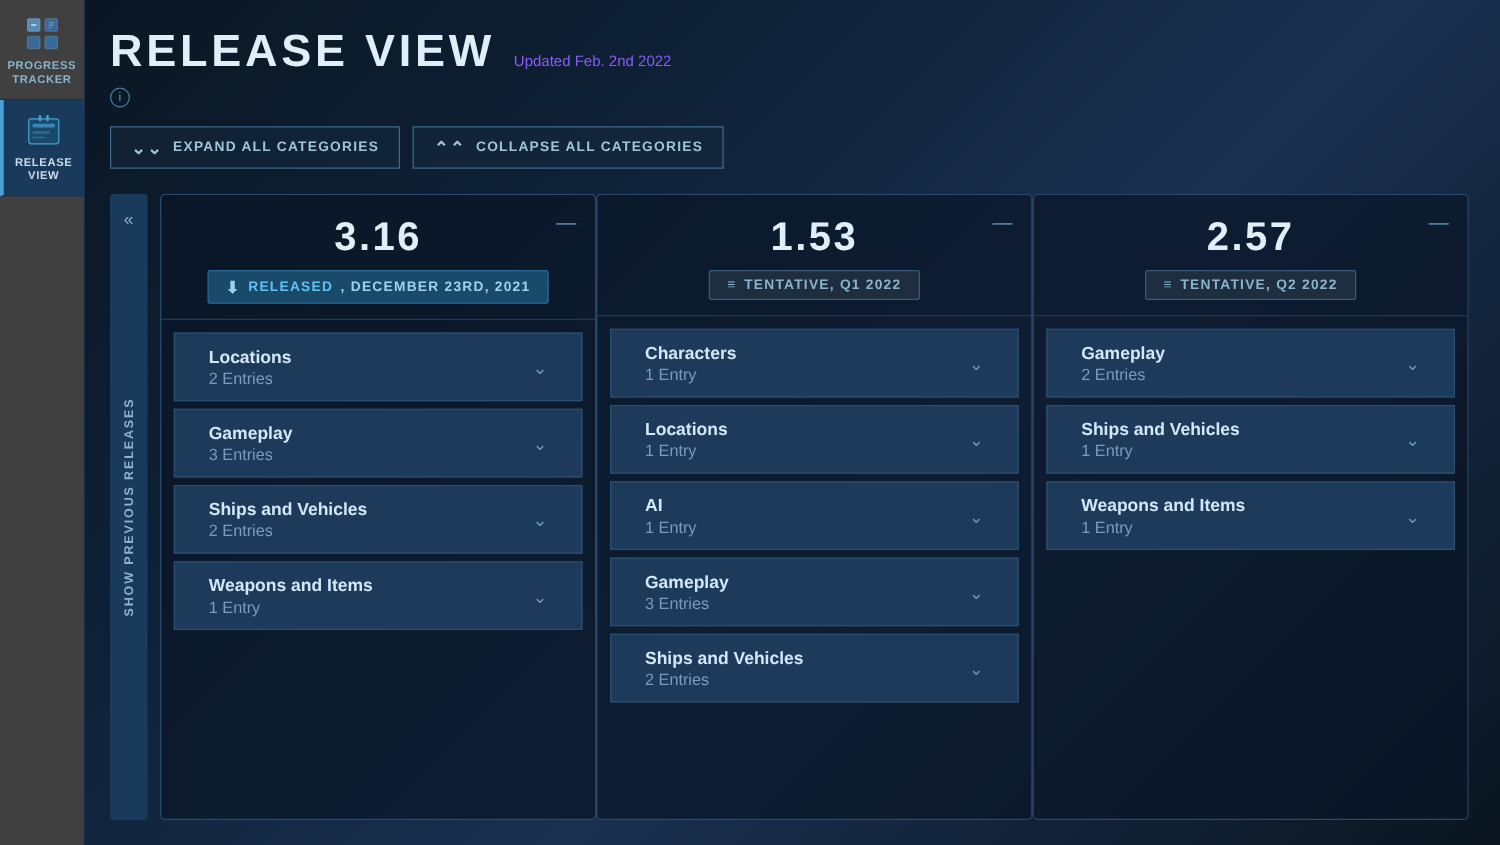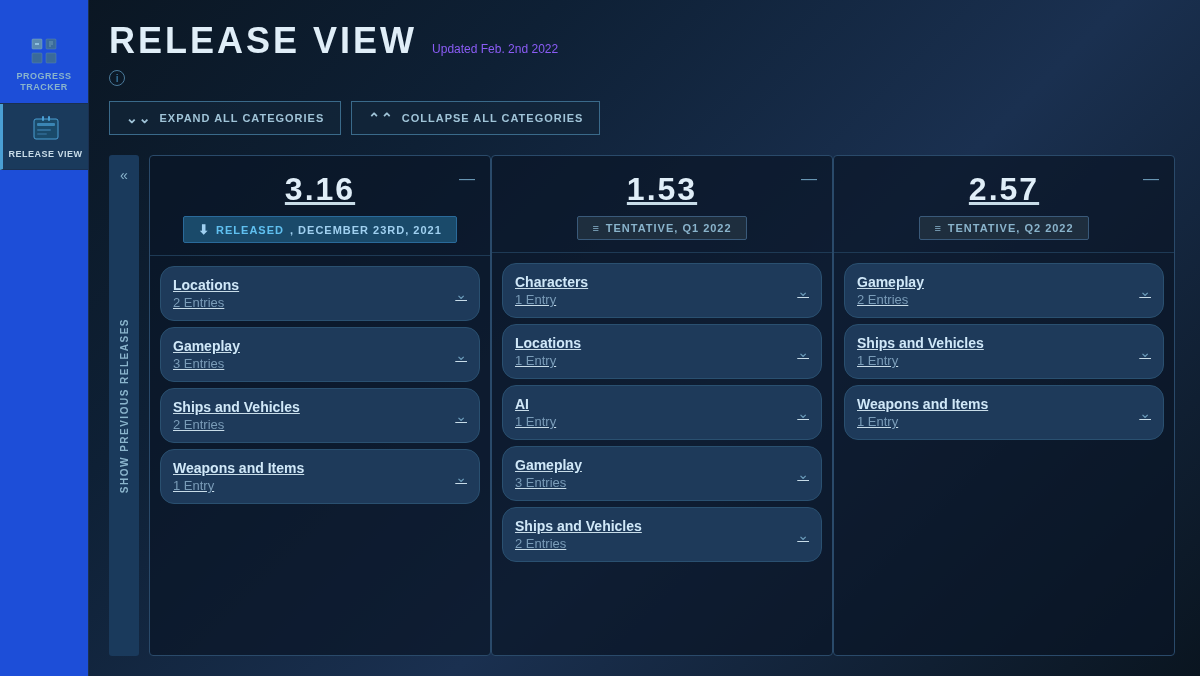--- a/index.html
+++ b/index.html
@@ -18,27 +18,27 @@
     body::before {
       content: '';
       position: fixed;
       top: 0; left: 0; right: 0; bottom: 0;
       background: linear-gradient(135deg, #0a1520 0%, #0e2035 30%, #1a3050 60%, #0a1520 100%);
       z-index: -2;
     }
 
     
     .sidebar {
-      width: 89px;
-      background: #1d4ed8;
+      width: 68px;
+      background: #404040;
       border-right: 1px solid #1a3050;
       display: flex;
       flex-direction: column;
       align-items: center;
-      padding-top: 26px;
+      padding-top: 2px;
       flex-shrink: 0;
       z-index: 10;
     }
 
     .sidebar-item {
       display: flex;
       flex-direction: column;
       align-items: center;
       padding: 10px 5px;
       cursor: pointer;
@@ -206,21 +206,20 @@
       top: 12px;
       font-size: 14px;
       color: #8ab4cc;
     }
 
     
     .releases-columns {
       display: flex;
       flex: 1;
       overflow: hidden;
-      text-decoration: underline;
     }
 
     .release-col {
       flex: 1;
       background: rgba(10, 22, 38, 0.7);
       border: 1px solid #2a4a6a;
       border-radius: 4px;
       display: flex;
       flex-direction: column;
       overflow: hidden;
@@ -308,22 +307,22 @@
     .release-body::-webkit-scrollbar-track {
       background: #0a1625;
     }
     .release-body::-webkit-scrollbar-thumb {
       background: #2a5a7a;
     }
 
     .category-item {
       background: #1e3a5a;
       border: 1px solid #2a5070;
-      border-radius: 14px;
-      padding: 10px 12px;
+      border-radius: 0;
+      padding: 10px 27px;
       cursor: pointer;
       display: flex;
       align-items: center;
       justify-content: space-between;
     }
 
     .category-info {
       display: flex;
       flex-direction: column;
     }

